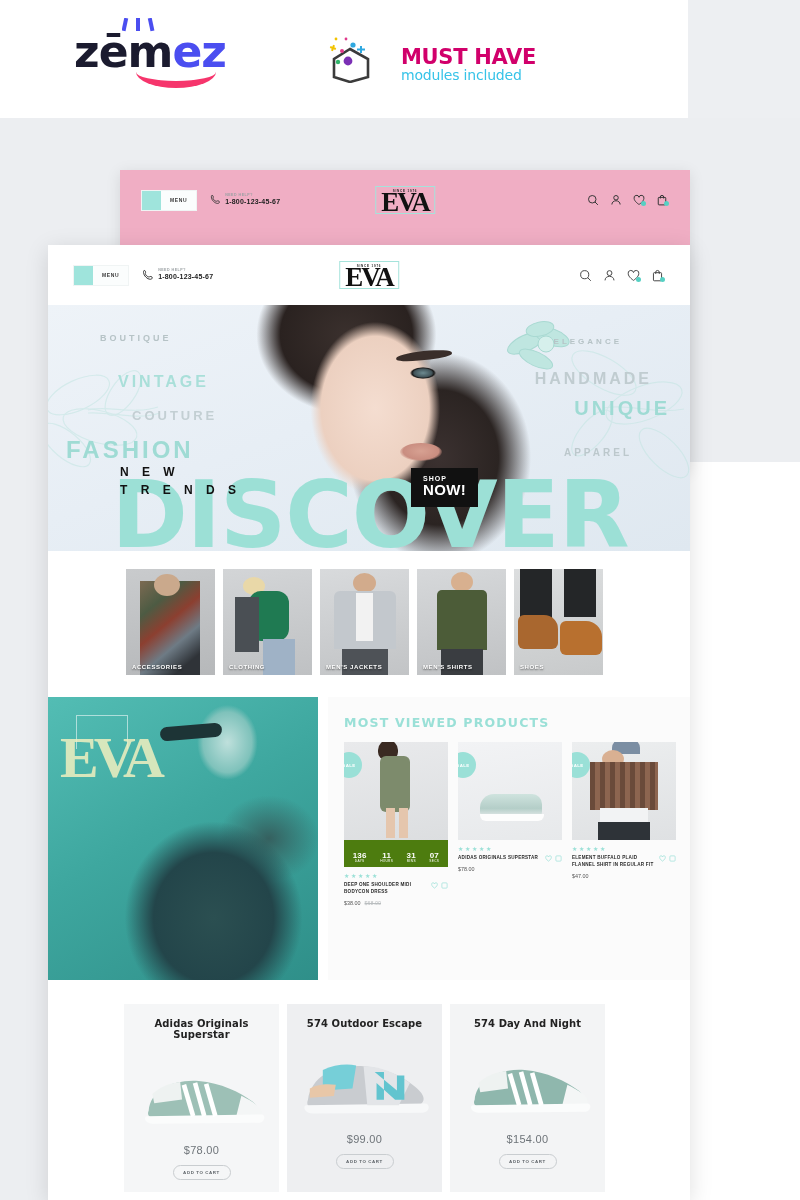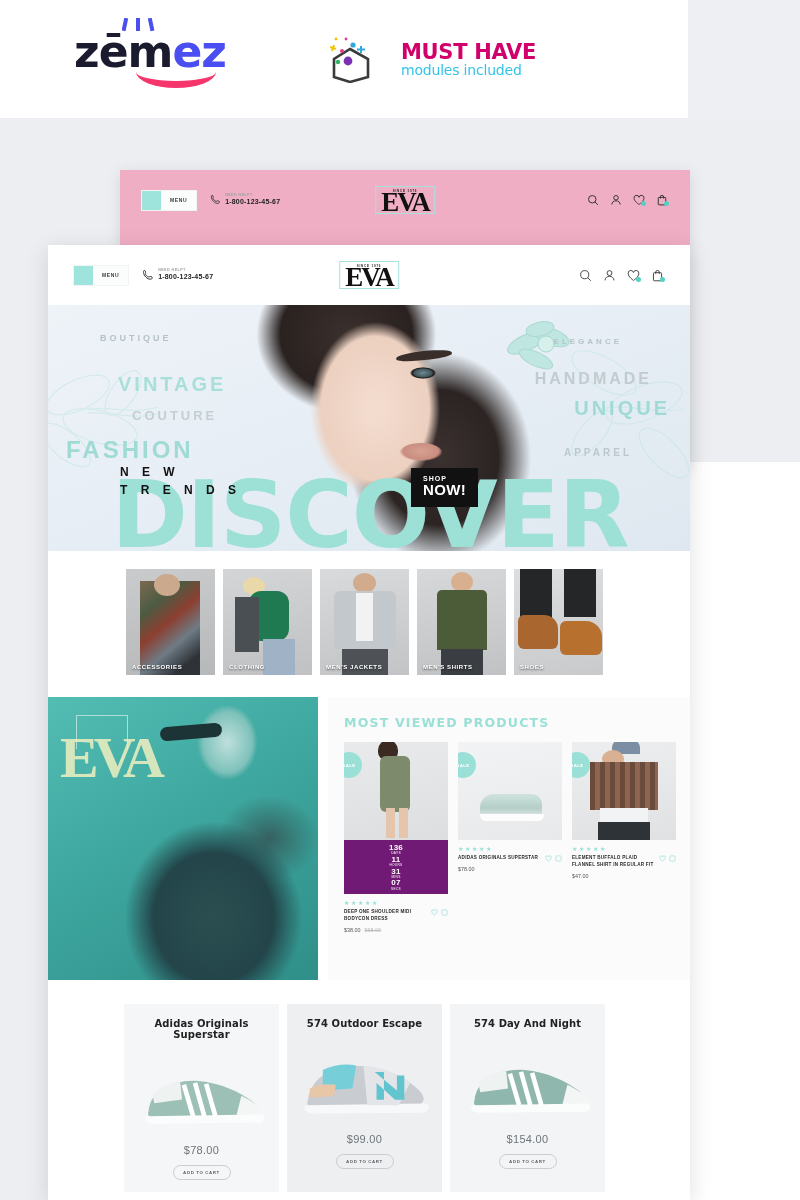--- a/index.html
+++ b/index.html
@@ -31,21 +31,21 @@
   .zemez-dark { color: #1b1b2f; }
   .zemez-blue { color: #4b4ef0; }
   .zemez-ticks { position: absolute; left: 48px; top: -12px; width: 34px; height: 14px; }
   .zemez-smile {
     position: absolute; left: 62px; bottom: 0px; width: 80px; height: 16px;
     border-bottom: 7px solid #f6356c; border-radius: 0 0 50% 50%/0 0 100% 100%;
     border-left: 0; border-right: 0; border-top: 0;
   }
 
   
-  .must-wrap { display: flex; align-items: center; gap: 25px; }
+  .must-wrap { display: flex; align-items: flex-end; gap: 25px; }
   .must-txt { line-height: 1.05; }
   .must-title {
     font-family: "DejaVu Sans", sans-serif;
     font-size: 21px; font-weight: 700; color: #d1006b; letter-spacing: -0.3px;
   }
   .must-sub {
     font-family: "DejaVu Sans", sans-serif;
     font-size: 14px; color: #36c3e8; letter-spacing: -0.2px;
   }
 
@@ -136,21 +136,21 @@
   .ic-badge:after {
     content:''; position: absolute; right: -1px; bottom: 0px;
     width: 5px; height: 5px; border-radius: 50%; background: #56d0c3;
   }
 
   
   .hero { position: relative; width: 642px; height: 246px; overflow: hidden;
           background: linear-gradient(160deg,#eef3f8 0%,#e7eef5 45%,#dfe8f0 100%); }
   .hero-kw { position: absolute; font-weight: 700; letter-spacing: 3px; }
   .kw-boutique { left: 20px; top: 28px; font-size: 9px; color: #b6c3c6; margin-left: 32px; }
-  .kw-vintage  { left: 70px; top: 68px; font-size: 20px; color: #a9dfd9; }
+  .kw-vintage  { left: 70px; top: 68px; font-size: 16px; color: #a9dfd9; }
   .kw-couture  { left: 84px; top: 103px; font-size: 13px; color: #c3cfd3; }
   .kw-fashion  { left: 18px; top: 131px; font-size: 24px; color: #9fdbd4; }
   .kw-elegance { right: 68px; top: 32px; font-size: 8px; color: #b6c3c6; }
   .kw-handmade { right: 38px; top: 65px; font-size: 16px; color: #c0ccd0; }
   .kw-unique   { right: 20px; top: 92px; font-size: 20px; color: #9fdbd4; }
   .kw-apparel  { right: 58px; top: 142px; font-size: 10px; color: #bcc8cc; }
   .hero-flower { position: absolute; opacity: .5; }
 
   .hero-model {
     position: absolute; left: 140px; top: 0; width: 360px; height: 246px;
@@ -223,22 +223,22 @@
                letter-spacing: 1.2px; color: #9ae0d7; margin-bottom: 12px; }
   .prow { display: flex; gap: 10px; }
   .pcard { width: 104px; }
   .pimg { position: relative; width: 104px; height: 98px; overflow: hidden; background: #f2f3f4; }
   .sale-badge {
     position: absolute; left: -8px; top: 10px; width: 26px; height: 26px; border-radius: 50%;
     background: #9ae0d7; color: #fff; font-size: 4.4px; font-weight: 700; letter-spacing: .4px;
     display: flex; align-items: center; justify-content: center;
   }
   .timer {
-    display: flex; justify-content: space-around; background: #701a75; color: #fff;
-    padding: 4px 2px 3px; margin-top: 0; flex-direction: column;
+    display: flex; justify-content: space-around; background: #4d7c0f; color: #fff;
+    padding: 12px 2px 3px; margin-top: 0;
   }
   .tcell { text-align: center; line-height: 1.05; }
   .tval { font-size: 8px; font-weight: 700; letter-spacing: .2px; }
   .tlab { font-size: 3.2px; letter-spacing: .3px; }
   .stars { color: #9ae0d7; font-size: 6px; letter-spacing: 1.6px; margin: 5px 0 3px; }
   .pname-row { display: flex; justify-content: space-between; align-items: flex-start; gap: 4px; }
   .pname { font-size: 4.6px; font-weight: 700; letter-spacing: .25px; color: #2a2a2a; line-height: 1.5; text-transform: uppercase; }
   .pacts { display: flex; gap: 3px; flex-shrink: 0; }
   .pprice { font-size: 5.4px; color: #555; margin-top: 4px; }
   .pold { color: #b9bdbf; text-decoration: line-through; margin-left: 4px; }

